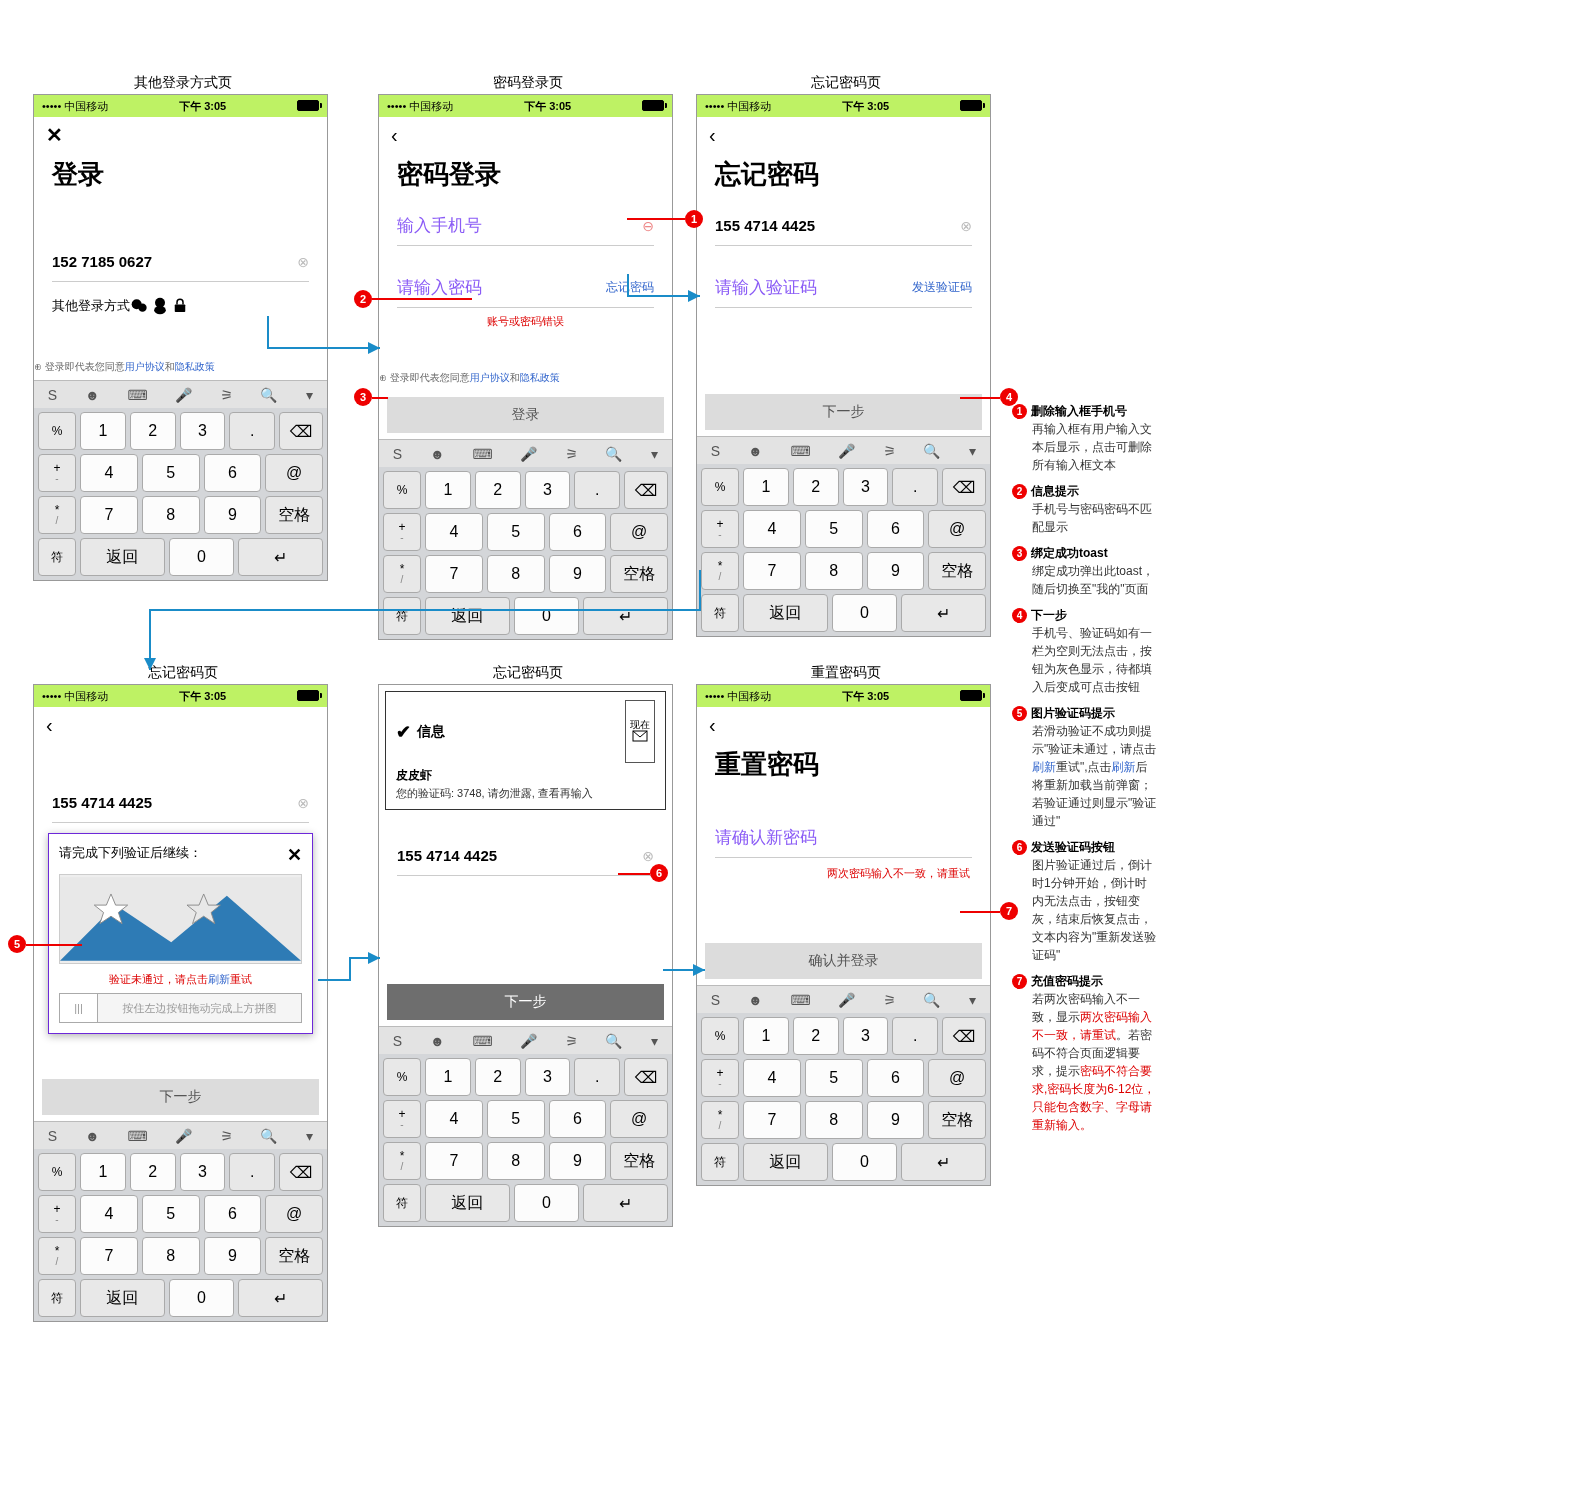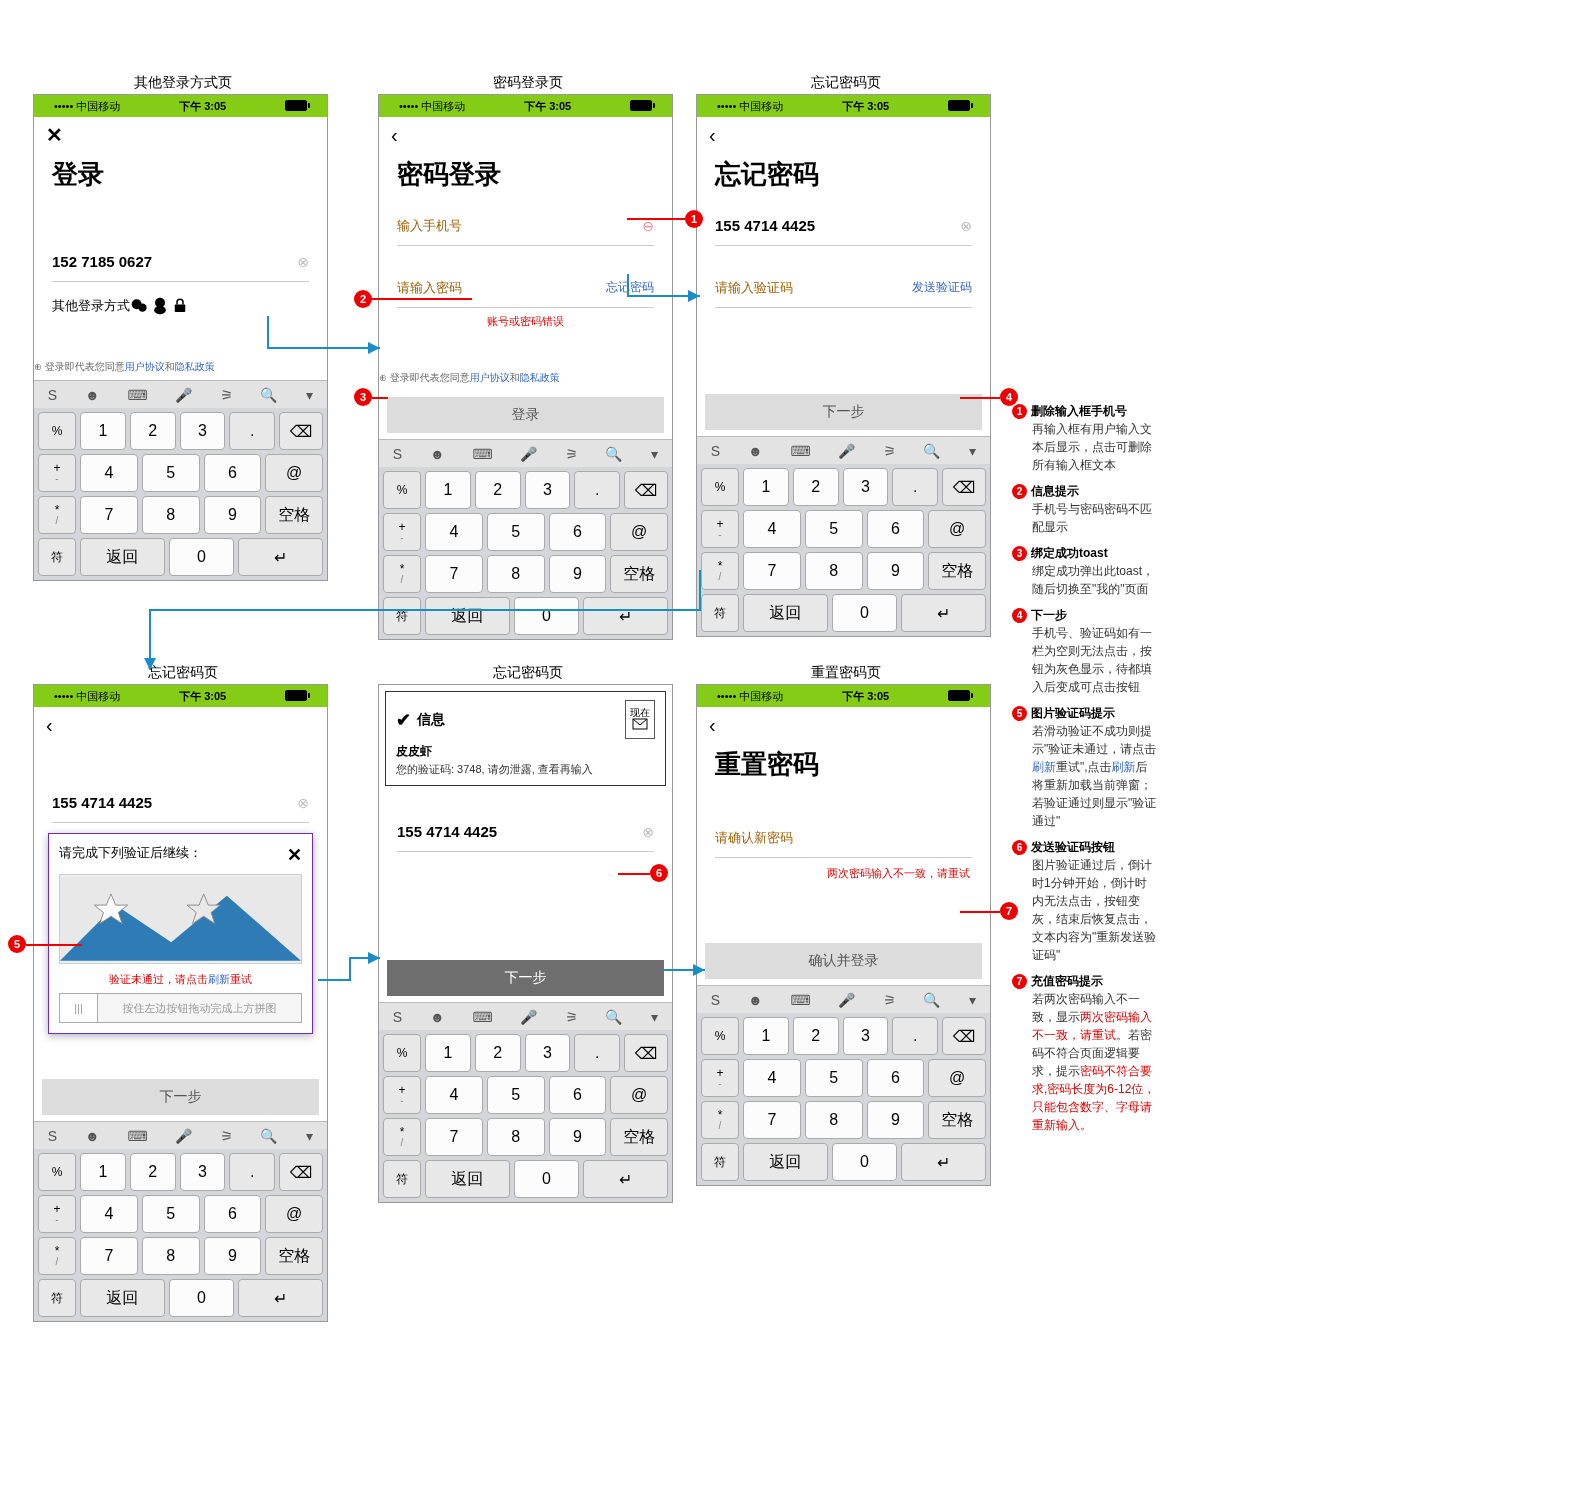--- a/index.html
+++ b/index.html
@@ -2,36 +2,36 @@
 <html><head>
 <meta charset="utf-8">
 <style>
   * { box-sizing: border-box; margin: 0; padding: 0; }
   body { font-family: "Microsoft YaHei", Arial, sans-serif; background: #fff; font-size: 13px; }
   .canvas { position: relative; width: 1324px; height: 1493px; }
   
   .phone-label { position: absolute; font-size: 14px; color: #000; text-align: center; width: 300px; }
   .phone { position: absolute; width: 295px; background: #fff; border: 1px solid #999; }
   
-  .status-bar { height: 22px; background: #84cc16; display: flex; align-items: center; padding: 0 20px; font-size: 11px; }
+  .status-bar { height: 22px; background: #bef264; display: flex; align-items: center; padding: 0 8px; font-size: 11px; }
   .status-left { flex: 0 0 auto; }
   .status-center { flex: 1; text-align: center; font-weight: bold; }
   .status-right { flex: 0 0 auto; }
   .battery { display: inline-block; width: 22px; height: 11px; border: 1.5px solid #000; border-radius: 2px; position: relative; background: #000; }
   .battery::after { content: ''; position: absolute; right: -4px; top: 2px; width: 2px; height: 5px; background: #000; border-radius: 0 1px 1px 0; }
   
   .nav-bar { height: 36px; display: flex; align-items: center; padding: 0 12px; }
   .close-x { font-size: 20px; font-weight: bold; cursor: pointer; }
   .back-chevron { font-size: 20px; cursor: pointer; }
   
   .page-title { font-size: 26px; font-weight: bold; padding: 4px 18px 14px; }
   
   .input-row { margin: 0 18px; border-bottom: 1px solid #ccc; height: 40px; display: flex; align-items: center; position: relative; }
   .input-value { font-size: 15px; color: #000; font-weight: bold; }
-  .input-placeholder { font-size: 13px; color: #a16207; }
+  .input-placeholder { font-size: 17px; color: #8b5cf6; }
   .clear-btn { position: absolute; right: 0; color: #bbb; font-size: 14px; cursor: pointer; }
   .input-action { position: absolute; right: 0; color: #3366cc; font-size: 12px; cursor: pointer; }
   .input-gap { height: 22px; }
   
   .error-text { color: #d00; font-size: 11px; text-align: center; padding: 6px 0; }
   .error-text-right { color: #d00; font-size: 11px; text-align: right; padding: 8px 20px 0; }
   
   .other-login { padding: 14px 18px; font-size: 13px; display: flex; align-items: center; }
   .social-icon { width: 20px; height: 20px; display: inline-flex; align-items: center; justify-content: center; }
   
@@ -59,21 +59,21 @@
   .captcha-img { height: 90px; background: #eee; border: 1px solid #ccc; margin-bottom: 8px; position: relative; overflow: hidden; }
   .captcha-status { font-size: 11px; color: #d00; text-align: center; margin-bottom: 6px; margin-top: 7px; }
   .captcha-status a { color: #3366cc; }
   .slider-track { height: 30px; border: 1px solid #aaa; background: #f5f5f5; display: flex; align-items: center; font-size: 11px; color: #999; position: relative; }
   .slider-handle { width: 38px; height: 28px; background: #fff; border-right: 1px solid #aaa; display: flex; align-items: center; justify-content: center; cursor: grab; }
   .slider-text { flex: 1; text-align: center; }
   
   .info-dialog { margin: 6px; border: 1.5px solid #333; background: #fff; padding: 8px 10px; }
   .info-head { display: flex; align-items: center; justify-content: space-between; margin-bottom: 4px; }
   .info-head-left { display: flex; align-items: center; gap: 6px; font-weight: bold; font-size: 14px; }
-  .info-time { font-size: 10px; border: 1px solid #555; padding: 6px 4px; text-align: center; line-height: 1.1; }
+  .info-time { font-size: 10px; border: 1px solid #555; padding: 18px 4px; text-align: center; line-height: 1.1; }
   .info-body { font-size: 11px; color: #333; }
   
   .annotation-badge { position: absolute; width: 18px; height: 18px; background: #e00; color: #fff; border-radius: 50%; font-size: 11px; font-weight: bold; display: flex; align-items: center; justify-content: center; z-index: 20; }
   .arrow-line { position: absolute; background: #e00; height: 2px; z-index: 15; }
   
   .notes { position: absolute; left: 1012px; top: 402px; width: 145px; font-size: 12px; line-height: 1.5; }
   .note-item { margin-bottom: 8px; }
   .note-title { font-weight: bold; display: flex; align-items: center; gap: 4px; }
   .note-body { color: #333; padding-left: 20px; }
   .note-body .red { color: #d00; }

